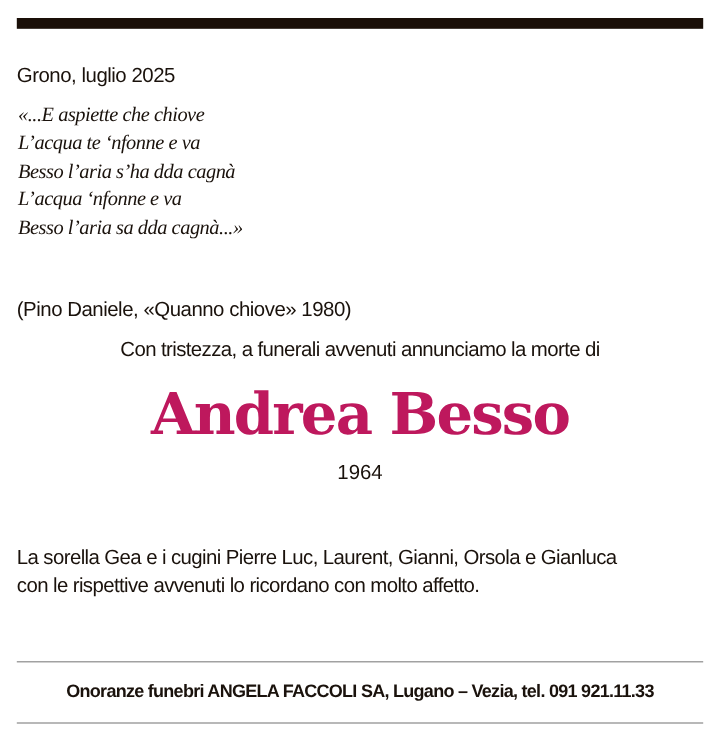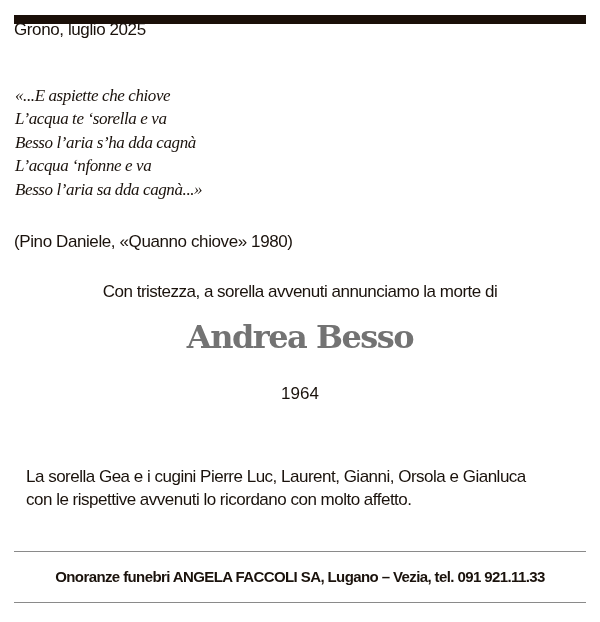--- a/index.html
+++ b/index.html
@@ -19,41 +19,41 @@
       position: absolute;
       left: 14px;
       top: 15px;
       width: 572px;
       height: 9px;
       background: #1a0f08;
     }
     .place-date {
       position: absolute;
       left: 14px;
-      top: 20px;
+      top: 53px;
       font-size: 17px;
       letter-spacing: -0.4px;
       color: #1a120c;
     }
     .quote {
       position: absolute;
       left: 15px;
       top: 84px;
       font-size: 17px;
       font-style: italic;
       letter-spacing: -0.4px;
       line-height: 23.4px;
       color: #1a120c;
       font-family: Liberation Serif, serif;
     }
     .quote div { white-space: nowrap; }
     .attribution {
       position: absolute;
       left: 14px;
-      top: 232px;
+      top: 248px;
       font-size: 17px;
       letter-spacing: -0.4px;
       color: #1a120c;
       white-space: nowrap;
     }
     .intro {
       position: absolute;
       left: 0;
       top: 282px;
       width: 600px;
@@ -63,23 +63,23 @@
       color: #1a120c;
     }
     .name {
       position: absolute;
       left: 0;
       top: 318px;
       width: 600px;
       text-align: center;
       font-family: "DejaVu Serif", serif;
       font-weight: bold;
-      font-size: 32px;
+      font-size: 48px;
       letter-spacing: -1.5px;
-      color: #737373;
+      color: #be185d;
     }
     .year {
       position: absolute;
       left: 0;
       top: 384px;
       width: 600px;
       text-align: center;
       font-size: 17px;
       color: #1a120c;
     }
@@ -87,21 +87,21 @@
       position: absolute;
       left: 14px;
       top: 454px;
       width: 580px;
       font-size: 17px;
       letter-spacing: -0.5px;
       line-height: 22.5px;
       color: #1a120c;
     }
     .body-text p {
-      margin: 12px;
+      margin: 0;
       white-space: nowrap;
     }
     .body-text p + p {
       margin-top: 4px;
     }
     .rule {
       position: absolute;
       left: 14px;
       width: 572px;
       height: 1px;
@@ -124,29 +124,29 @@
   </style>
 </head>
 <body>
 
 <div class="top-bar"></div>
 
 <div class="place-date">Grono, luglio 2025</div>
 
 <div class="quote">
   <div>«...E aspiette che chiove</div>
-  <div>L’acqua te ‘sorella e va</div>
+  <div>L’acqua te ‘nfonne e va</div>
   <div>Besso l’aria s’ha dda cagnà</div>
   <div>L’acqua ‘nfonne e va</div>
   <div>Besso l’aria sa dda cagnà...»</div>
 </div>
 
 <div class="attribution">(Pino Daniele, «Quanno chiove» 1980)</div>
 
-<div class="intro">Con tristezza, a sorella avvenuti annunciamo la morte di</div>
+<div class="intro">Con tristezza, a funerali avvenuti annunciamo la morte di</div>
 
 <div class="name">Andrea Besso</div>
 
 <div class="year">1964</div>
 
 <div class="body-text">
   <p>
     <span>La sorella Gea e i cugini Pierre Luc, Laurent, Gianni, Orsola e Gianluca</span><br>
     <span>con le rispettive avvenuti lo ricordano con molto affetto.</span>
   </p>

